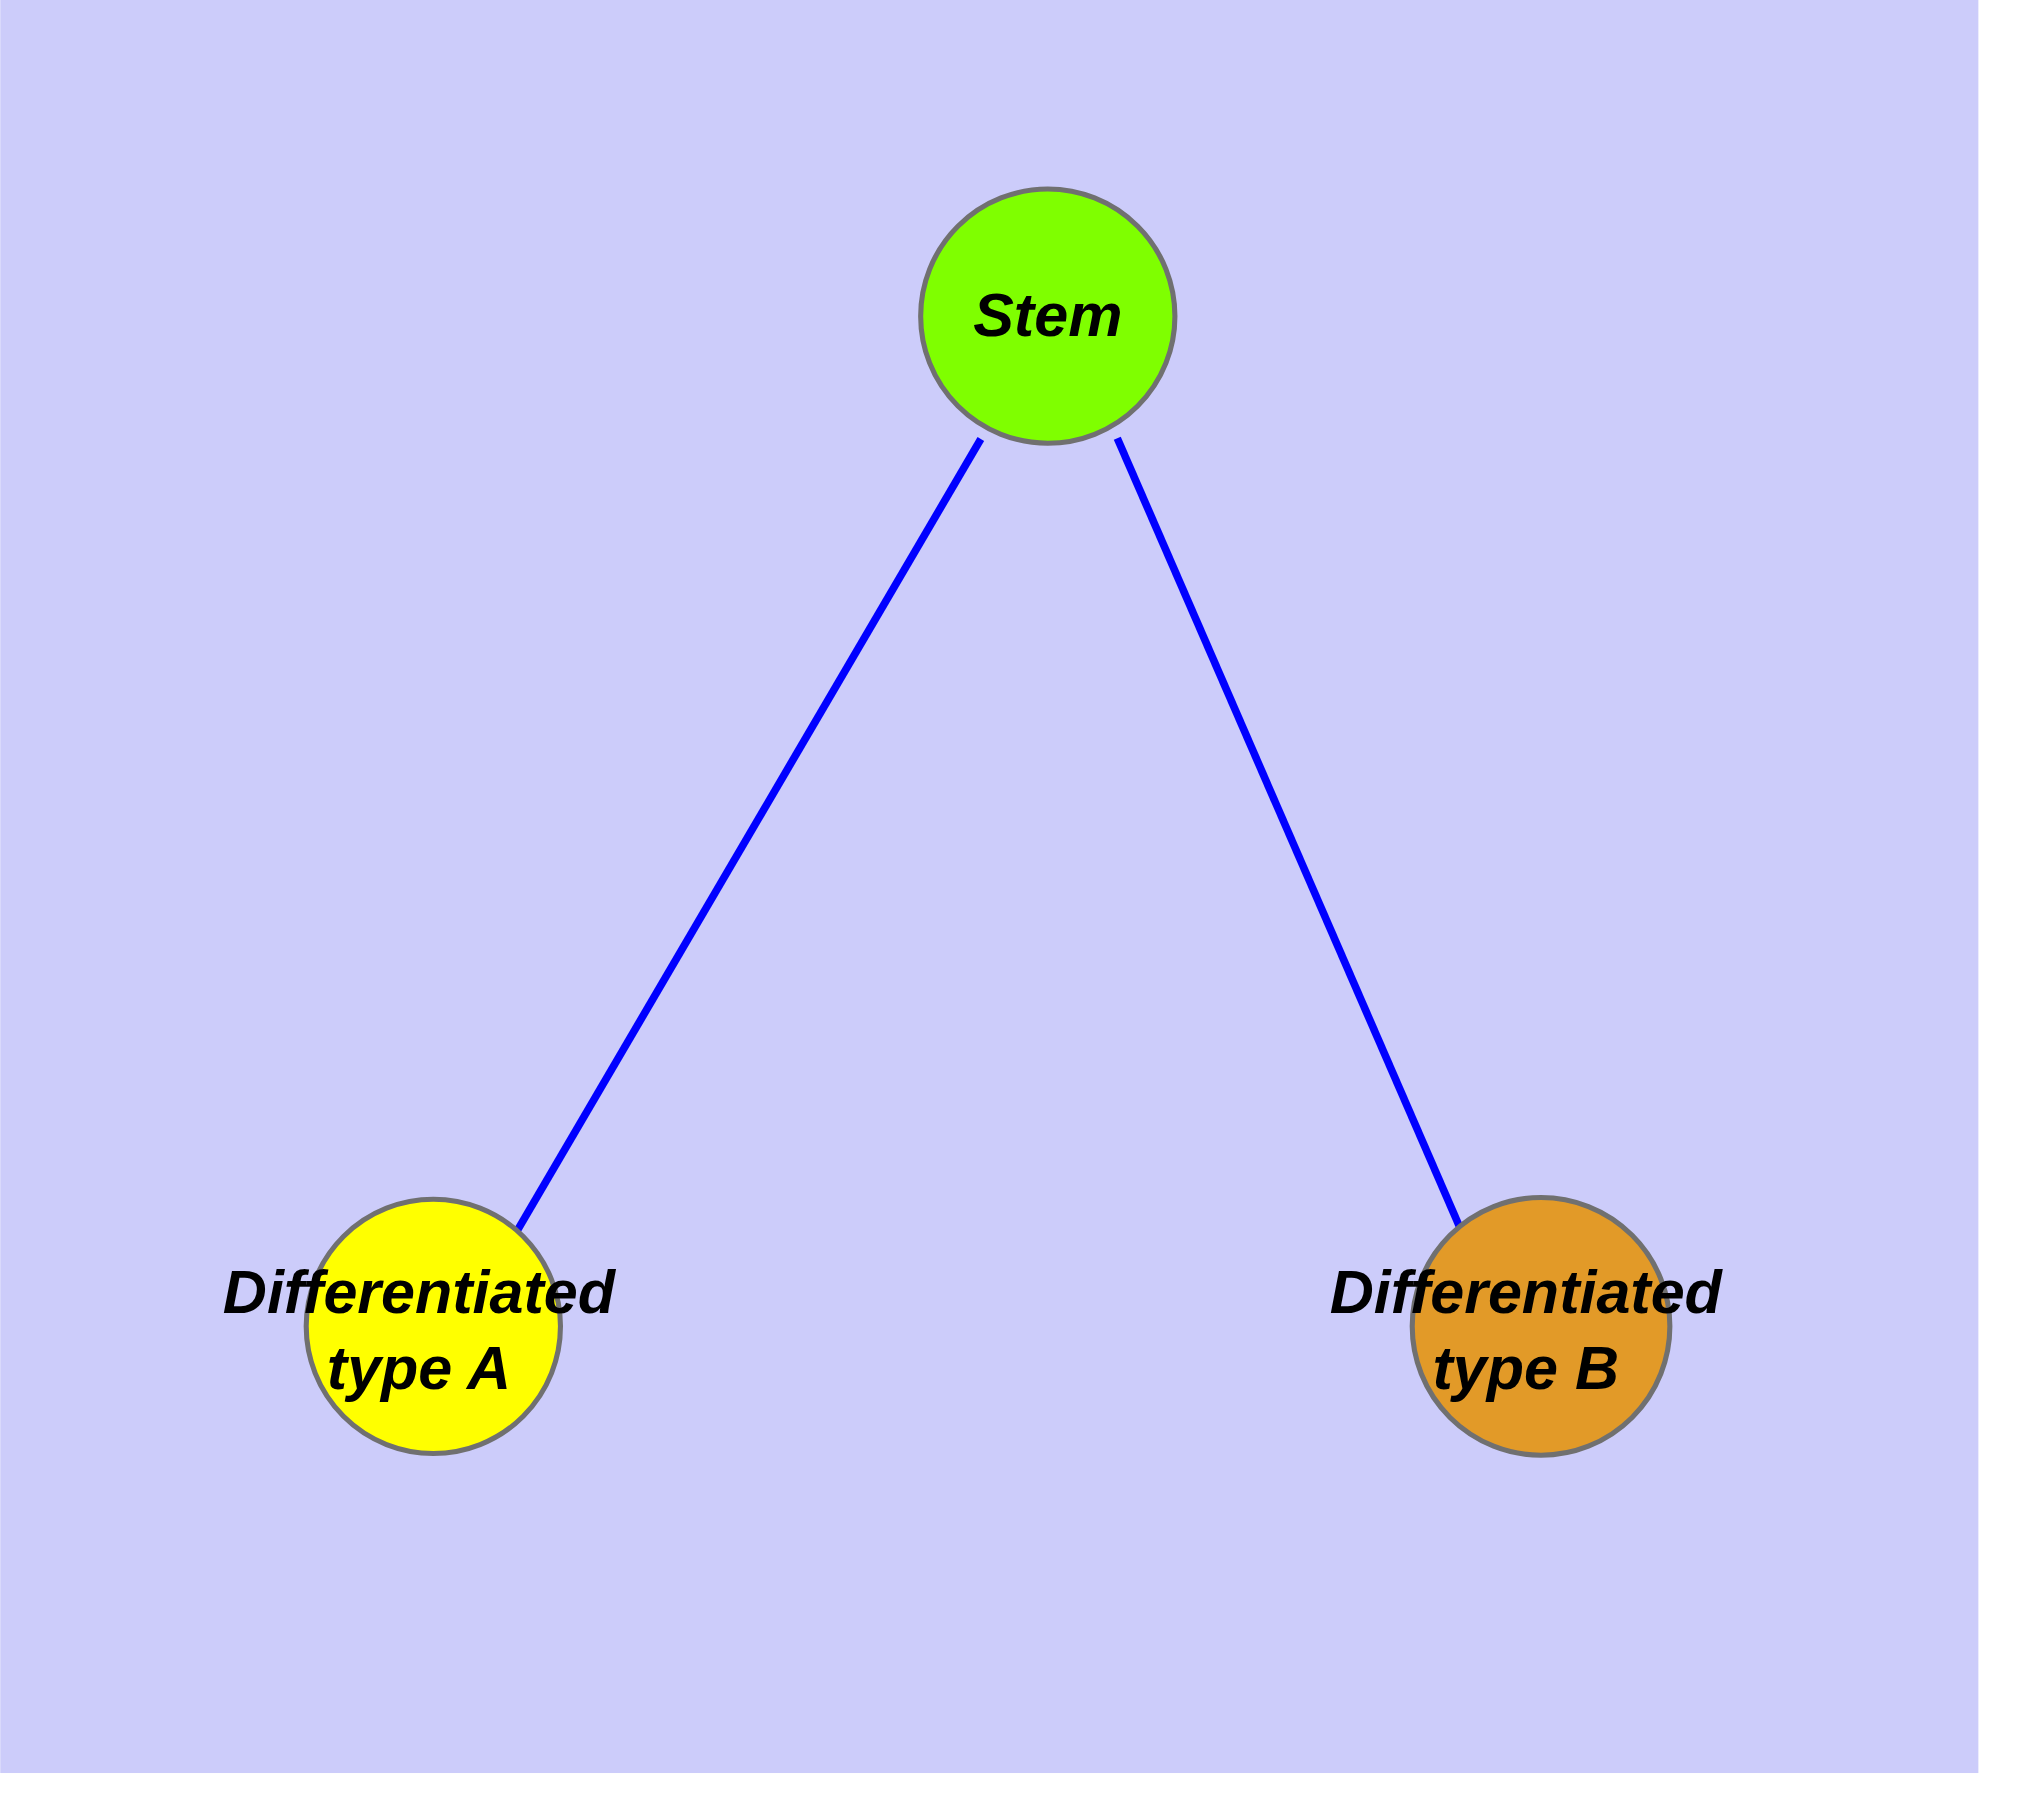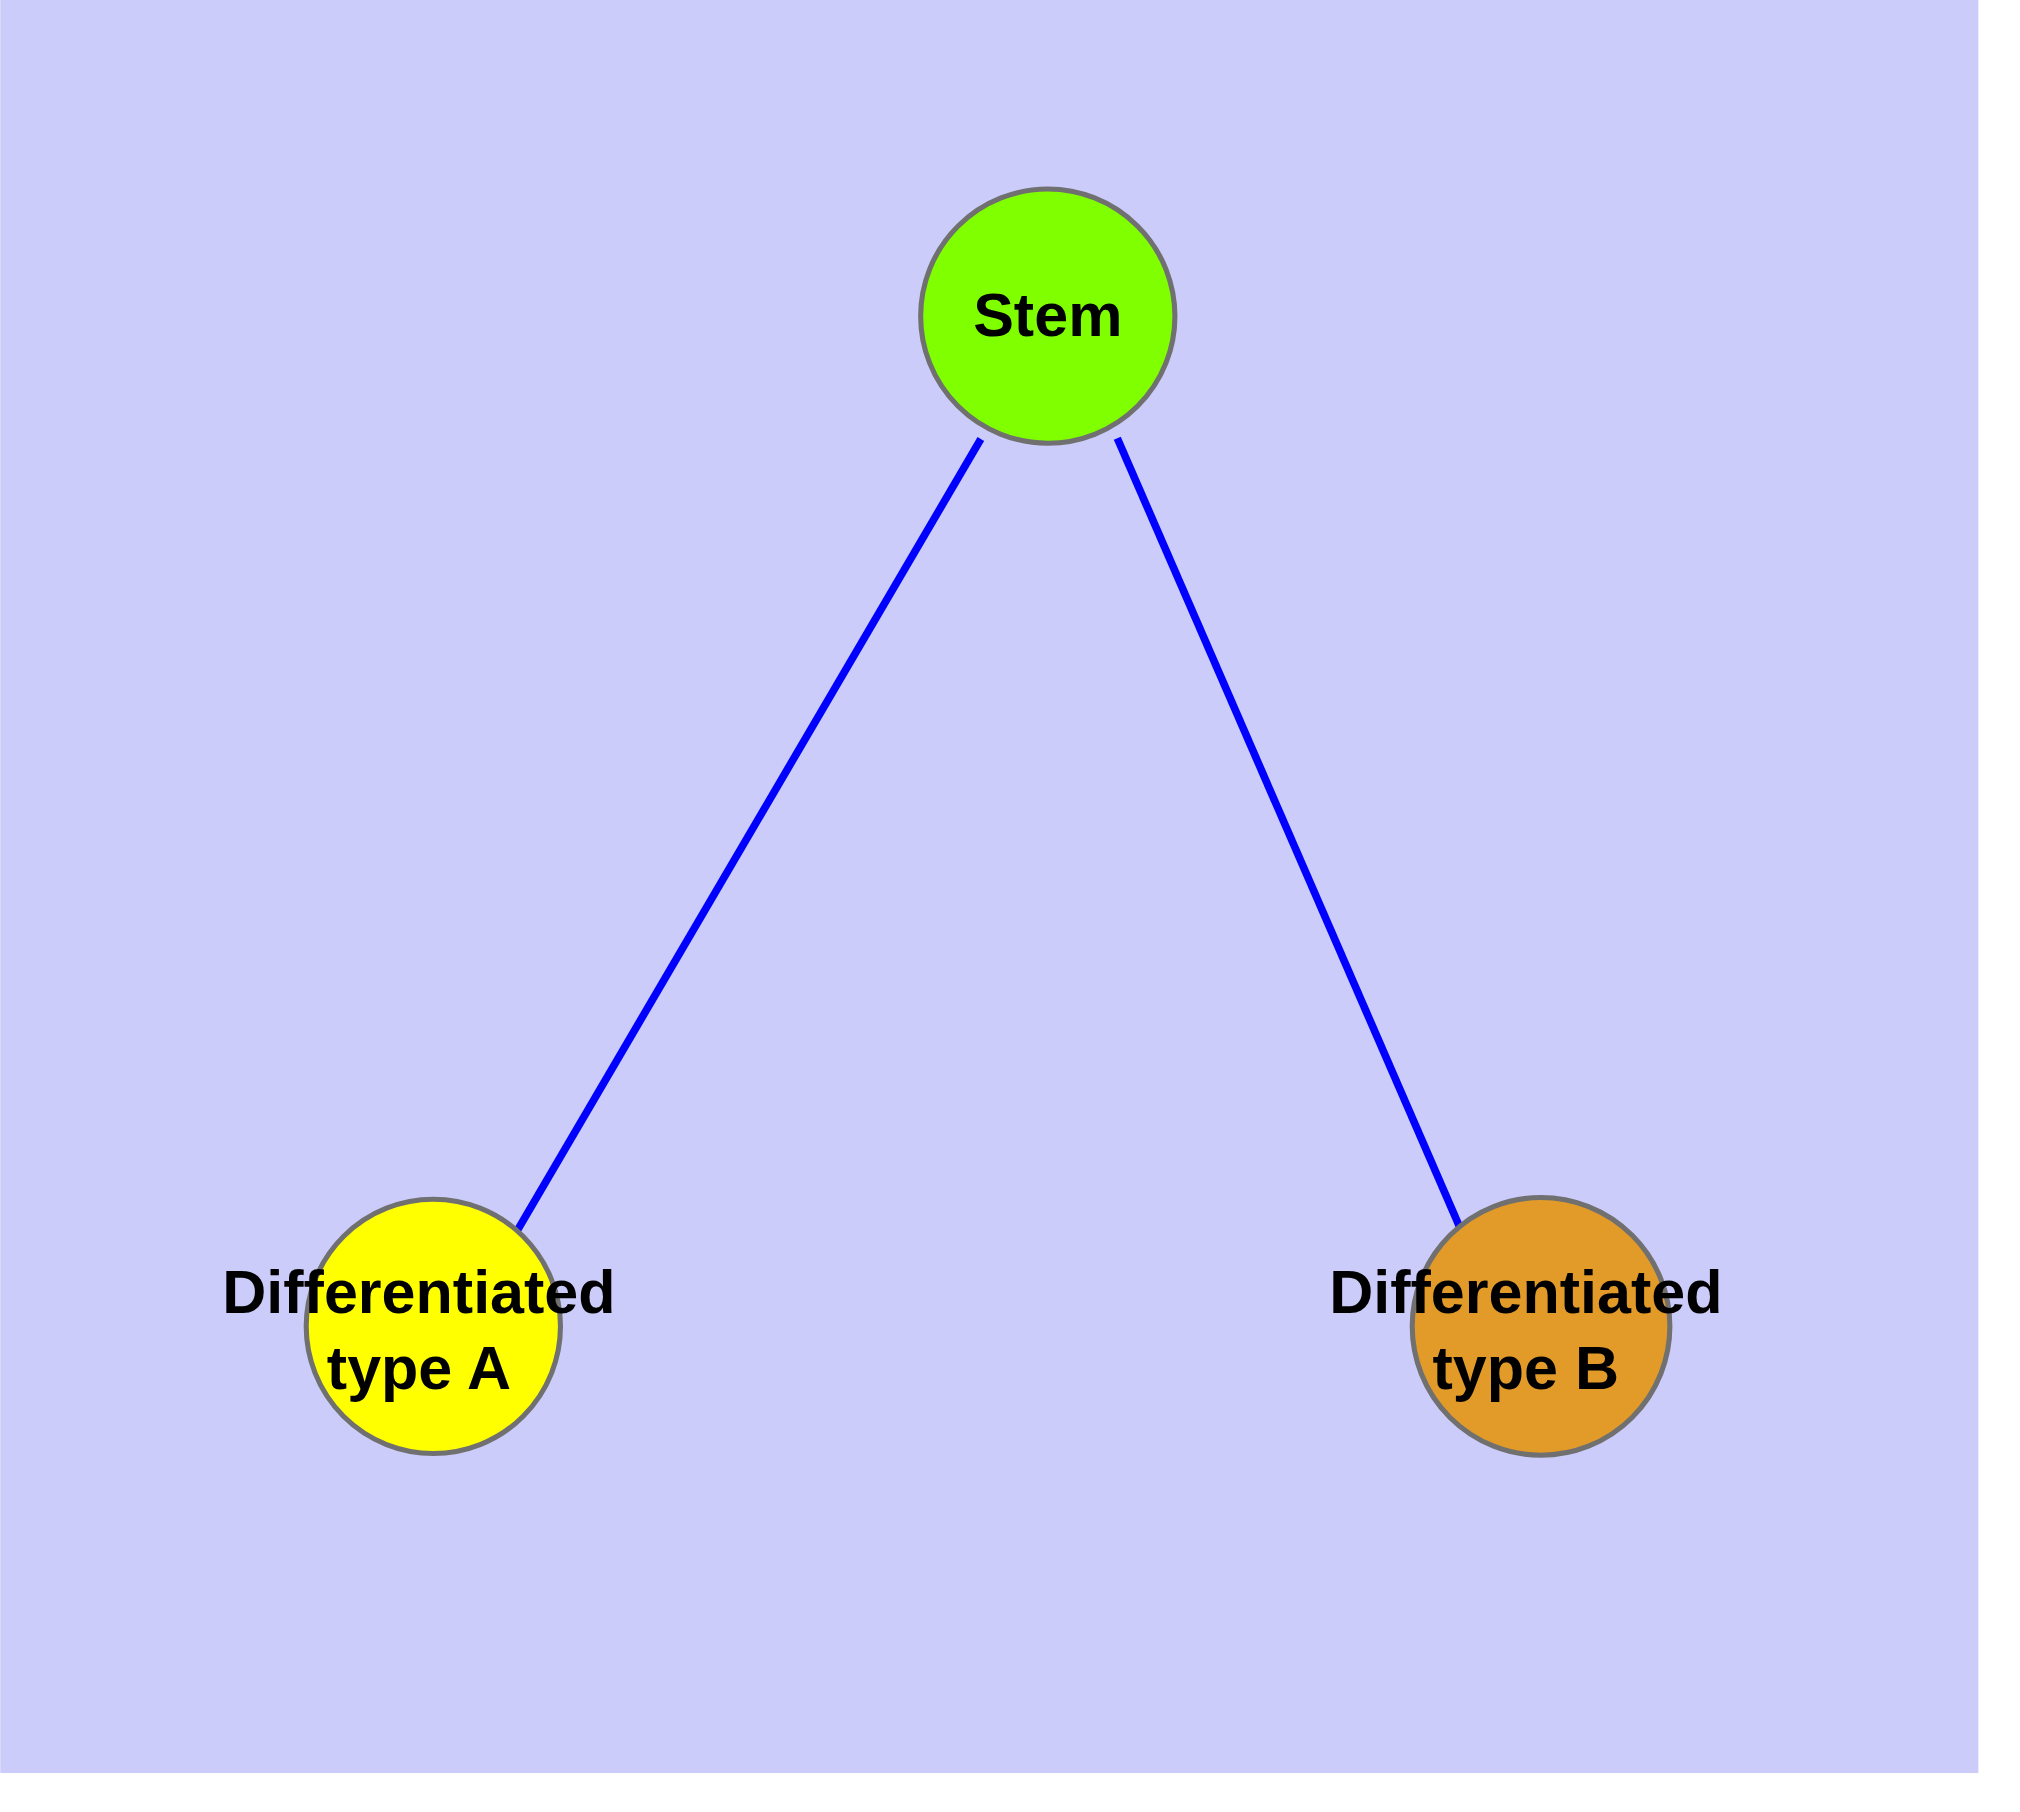--- a/index.html
+++ b/index.html
@@ -12,20 +12,21 @@
     width: 2021px;
     height: 1812px;
     overflow: hidden;
     font-family: "Liberation Sans", sans-serif;
   }
   #graph-canvas {
     position: relative;
     width: 2021px;
     height: 1812px;
     background: #ffffff;
+    font-style: italic;
   }
   #graph-svg {
     position: absolute;
     left: 0;
     top: 0;
     width: 2021px;
     height: 1812px;
     display: block;
   }
   .node-label {

